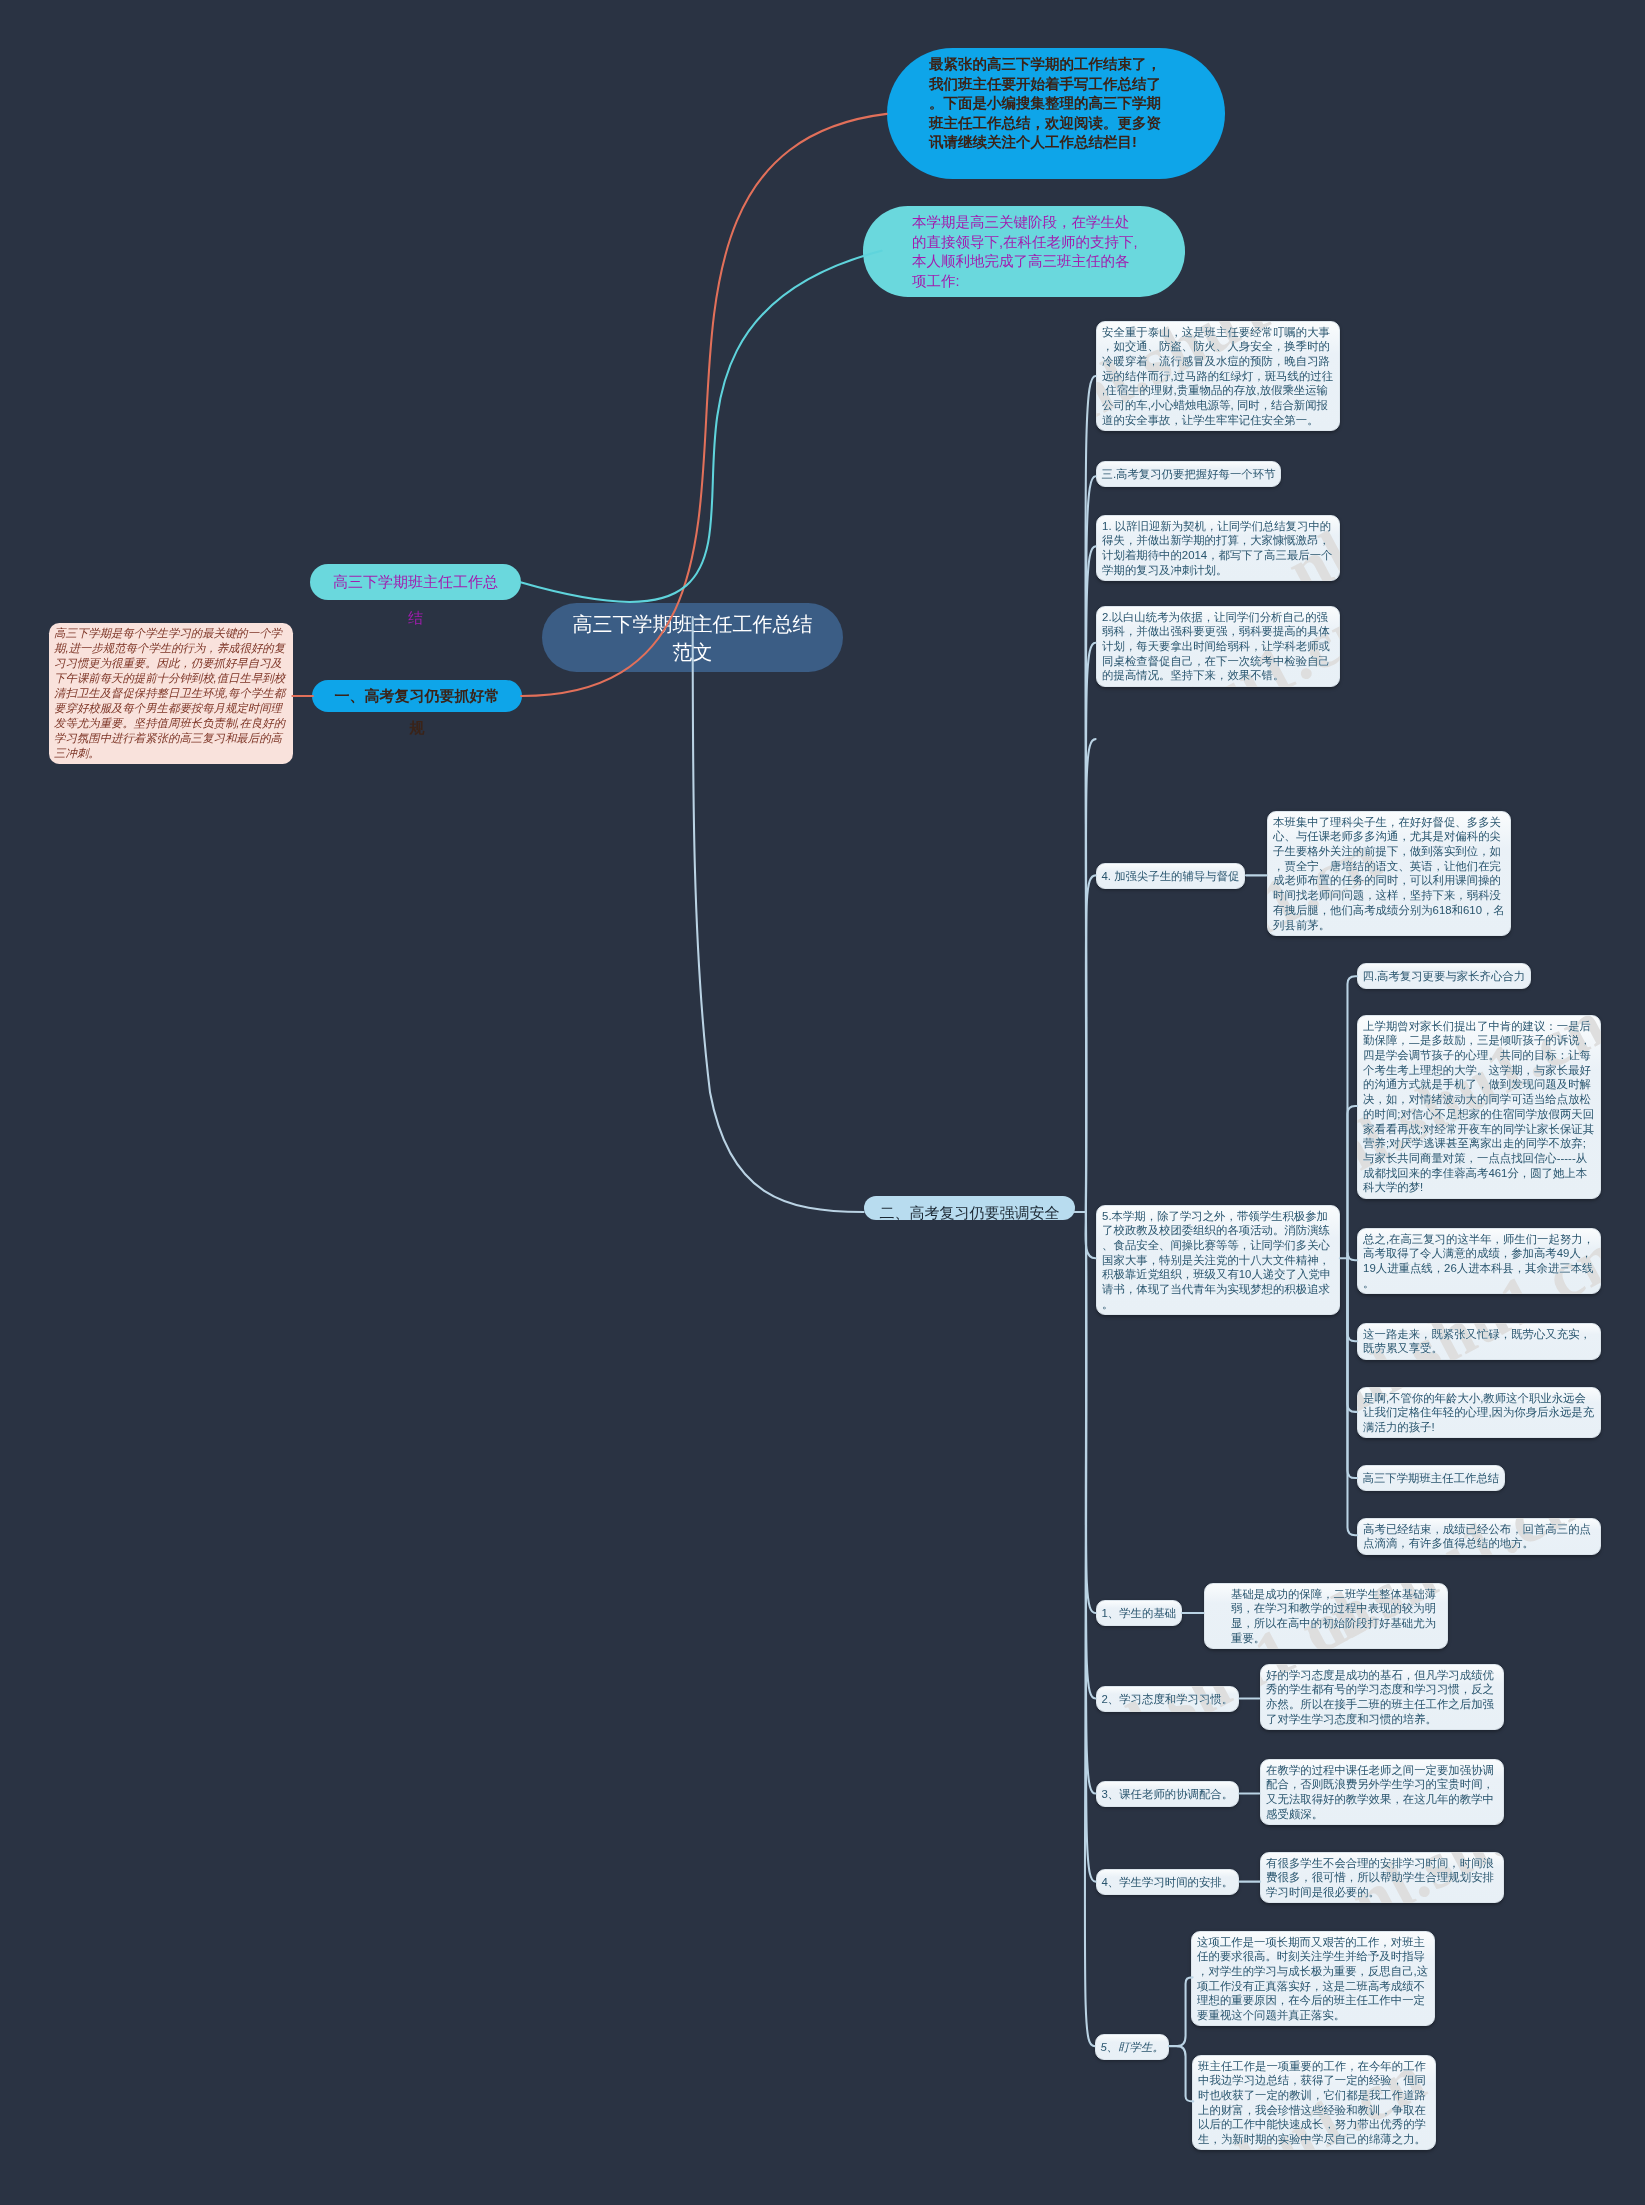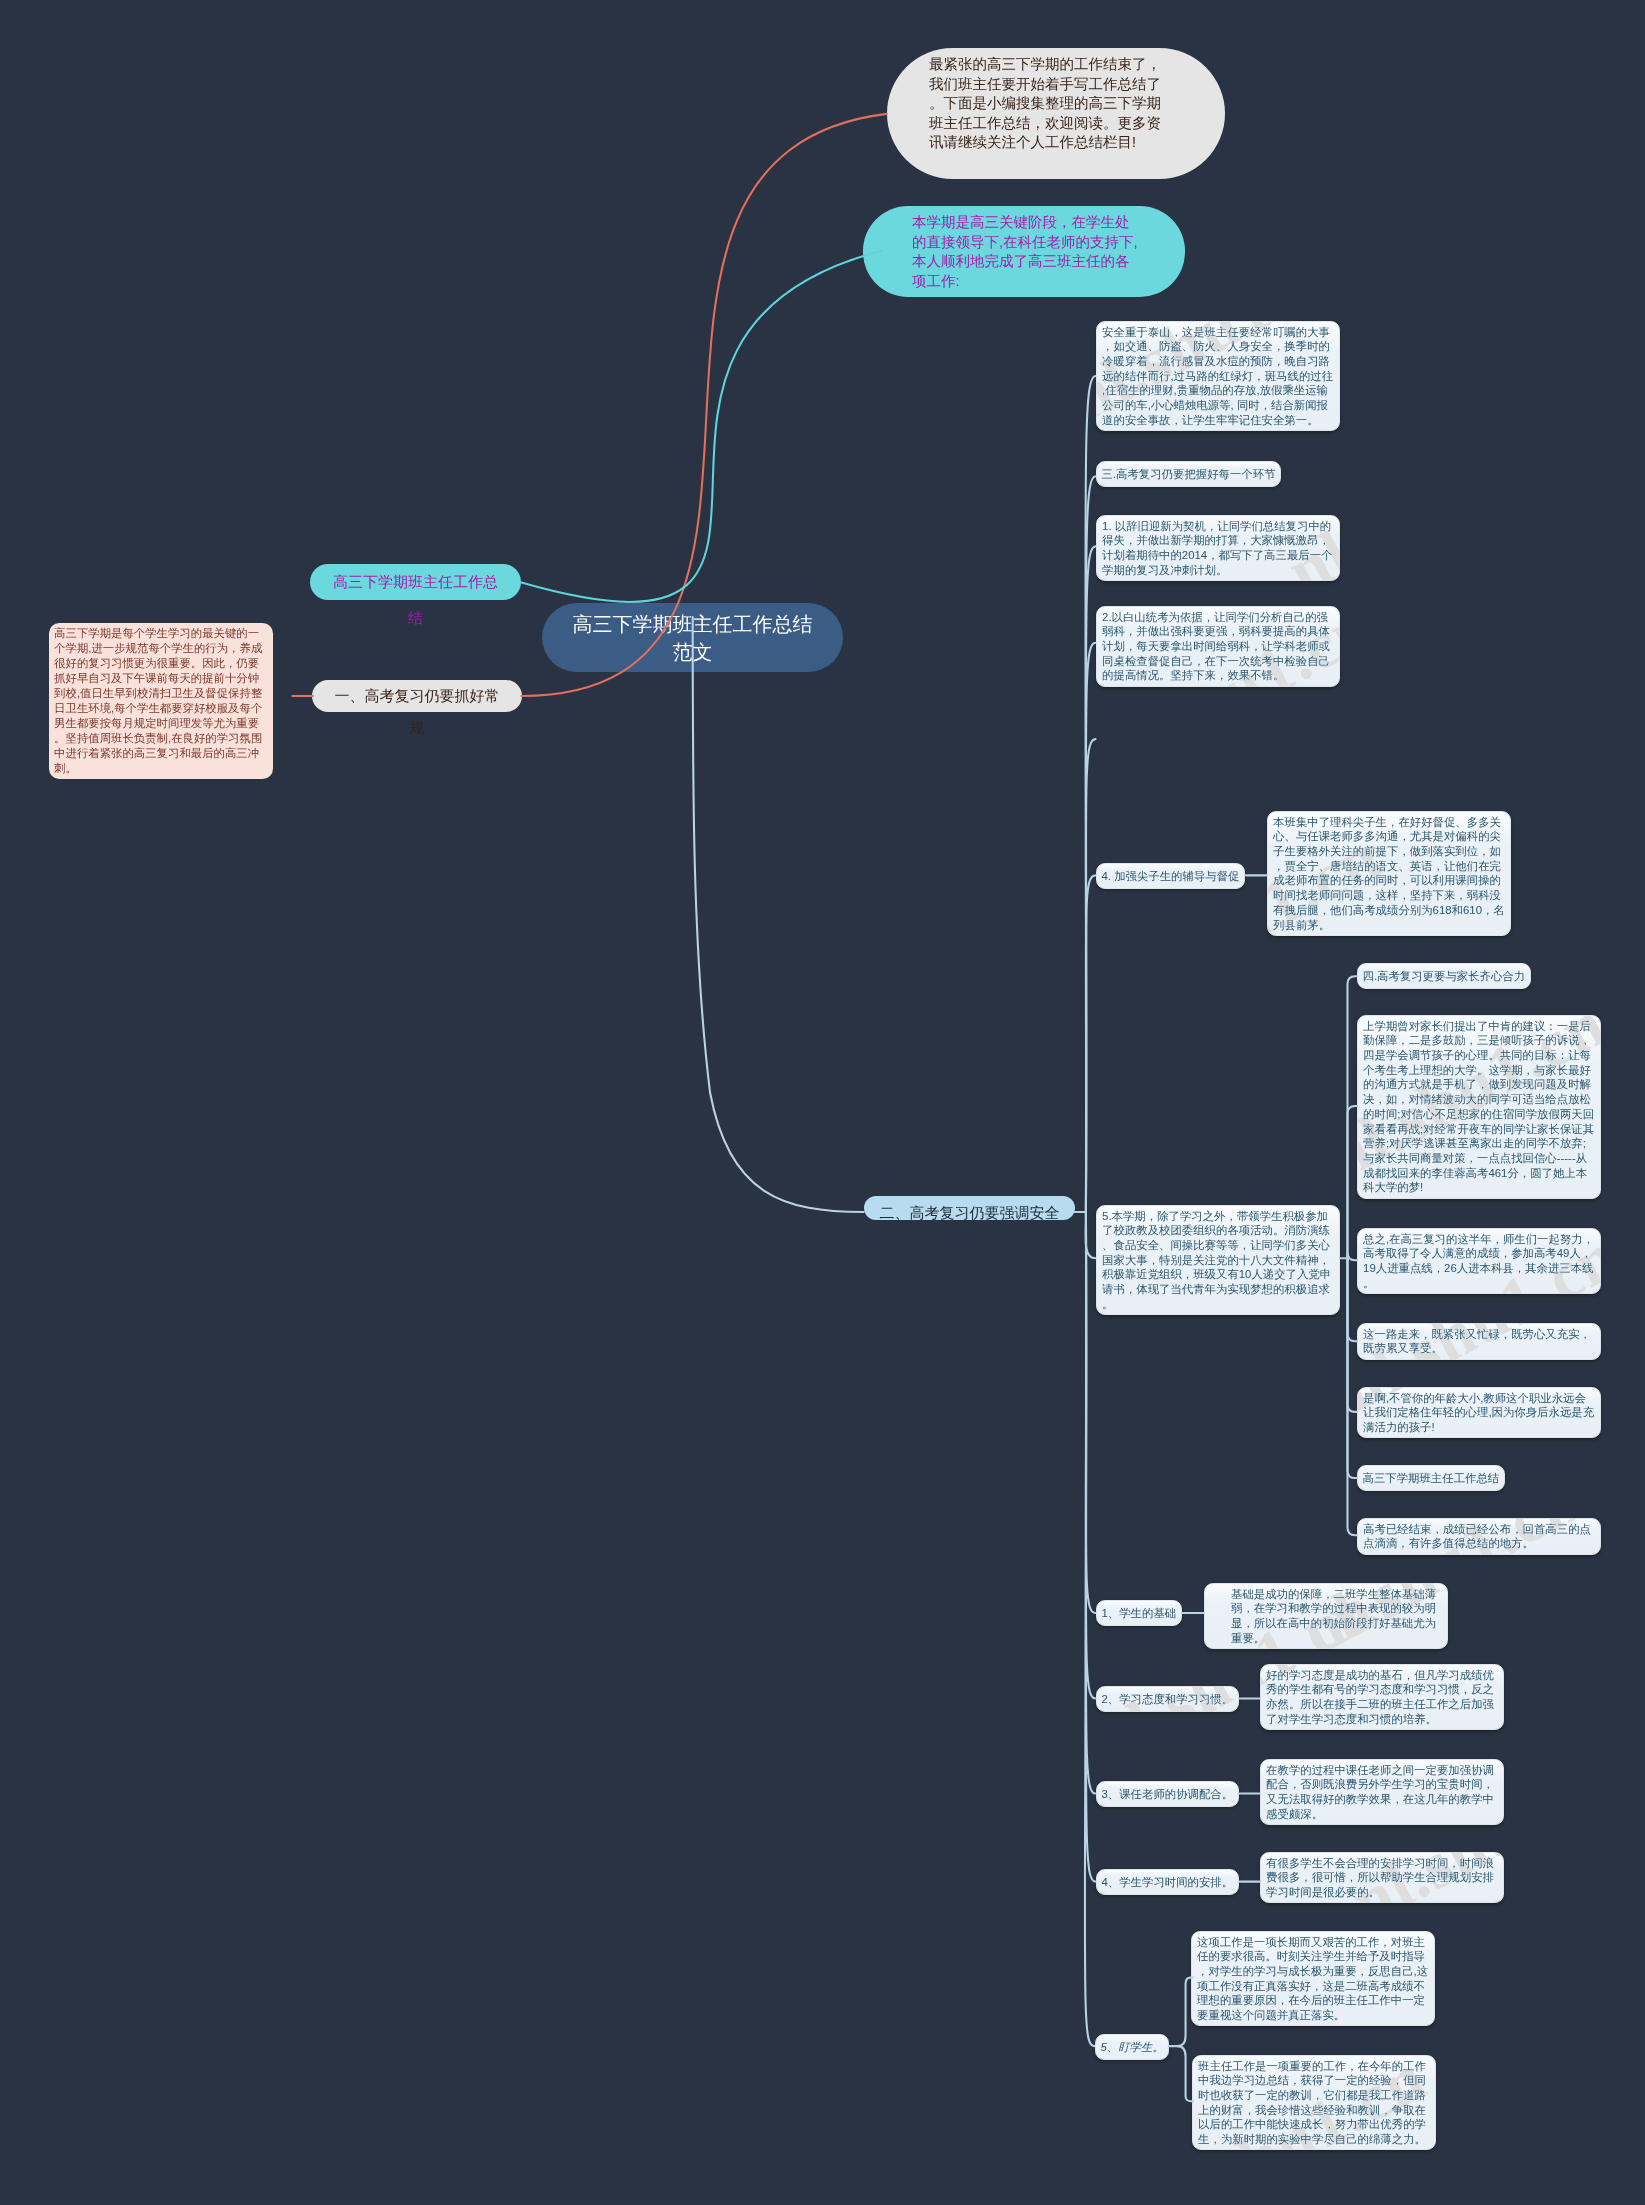--- a/index.html
+++ b/index.html
@@ -8,21 +8,21 @@
   body{background:#2a3343;font-family:"Liberation Sans",sans-serif;position:relative;overflow:hidden;}
   #canvas{position:absolute;left:0;top:0;width:1645px;height:2205px;}
   svg.links{position:absolute;left:0;top:0;width:1645px;height:2205px;pointer-events:none;z-index:4;}
   .wmlayer{position:absolute;left:0;top:0;width:1645px;height:2205px;overflow:hidden;pointer-events:none;z-index:5;
            mix-blend-mode:darken;}
   .wm{position:absolute;color:rgb(222,222,222);font-size:67px;font-weight:700;
       transform:rotate(-28deg);transform-origin:0 100%;white-space:nowrap;letter-spacing:1.3px;
       font-family:"Liberation Serif",serif;}
   .node{position:absolute;white-space:pre-wrap;line-break:anywhere;z-index:3;}
   .root{background:#3b5d85;color:#ffffff;border-radius:33px;text-align:center;}
-  .pill-o{background:#e5e5e5;color:#3a2318;}
+  .pill-o{background:#0ea5e9;color:#3a2318;font-weight:bold;}
   .pill-c{background:#6ad8dd;color:#a21caf;}
   .soft-o{background:#f9e2dc;color:#7d3526;border-radius:11.6px;}
   .soft-c{background:#b8dcef;color:#1c2833;}
   .card{background:linear-gradient(180deg,#fafcfd 0%,#eaf1f7 30%,#e8f0f6 100%);
         color:#29556e;border:0.6px solid #dce5ec;border-radius:9px;
         box-shadow:0 1.3px 3.2px rgba(0,0,0,0.30);}
 
   
   .lnk{fill:none;stroke-width:3.2;stroke-linecap:round;}
   .lnk.o{stroke:#e2705a;}
@@ -40,22 +40,22 @@
   #n-intro-o{left:887px;top:48px;width:338px;height:131px;border-radius:66px;
              font-size:14.5px;line-height:19.5px;padding:7px 64px 7px 42px;}
   #n-intro-c{left:863px;top:206px;width:322px;height:91px;border-radius:45px;
              font-size:14.5px;line-height:19.5px;padding:7px 42px 7px 49px;}
 
   #n-topic-c{left:310px;top:564px;width:211px;height:36px;border-radius:18px;
              font-size:15px;line-height:36px;padding:0 16.7px;text-align:center;}
 
   #n-b1{left:312px;top:680px;width:210px;height:32px;border-radius:16px;
         font-size:15px;line-height:32px;padding:0 15.4px;text-align:center;}
-  #n-b1d{left:49px;top:623px;width:224px;height:auto;border-radius:10.3px;
-         font-size:11.4px;line-height:15px;padding:3.2px 5.1px;}
+  #n-b1d{left:49px;top:623px;width:244px;height:auto;border-radius:10.3px;
+         font-size:11.4px;line-height:15px;padding:3.2px 5.1px;font-style:italic;}
 
   #n-b2{left:864px;top:1196px;width:211px;height:24px;border-radius:17.4px;
         font-size:15px;line-height:34px;padding:0 15.4px;text-align:center;}
 
   #n-safety{left:1096px;top:321px;width:244px;}
   #n-b3{left:1096px;top:461px;}
   #n-b3i1{left:1096px;top:515px;width:244px;}
   #n-b3i2{left:1096px;top:606px;width:244px;}
   #n-b3i3{left:1096px;top:707px;width:244px;}
   #n-b3i4{left:1096px;top:863px;}

